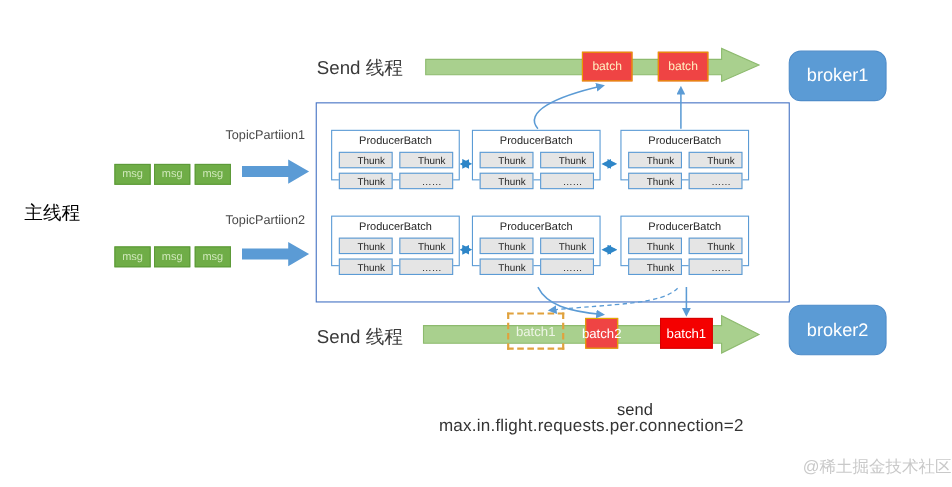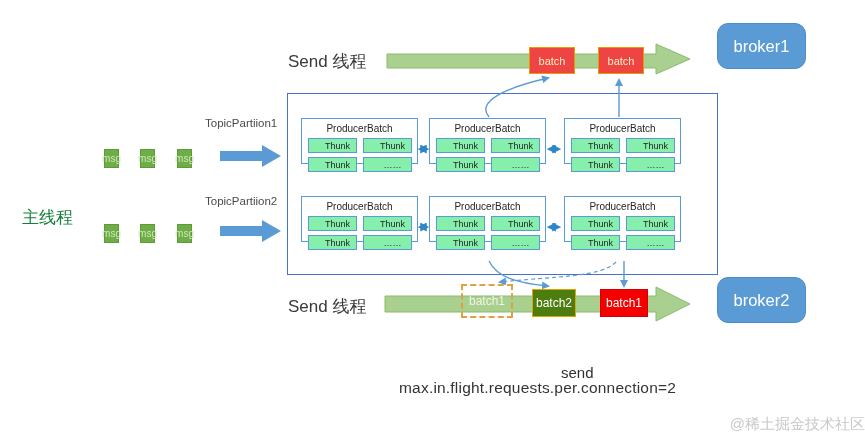--- a/index.html
+++ b/index.html
@@ -2,28 +2,28 @@
 <html><head>
 <meta charset="utf-8">
 <style>
   html,body{margin:0;padding:0;background:#fff;}
   .canvas{
     position:relative;width:865px;height:443px;background:#ffffff;overflow:hidden;
     font-family:"Liberation Sans","DejaVu Sans",sans-serif;color:#333;
   }
   svg.layer{position:absolute;left:0;top:0;pointer-events:none;}
   .lbl{position:absolute;white-space:nowrap;}
-  .main-thread{left:22px;top:182px;font-size:17px;color:#15803d;margin-top:24px;}
+  .main-thread{left:22px;top:182px;font-size:17px;color:#000000;}
   .thread{font-size:17px;color:#3a3a3a;}
   .topic{font-size:11.5px;color:#4a4a4a;}
   .send{font-size:15px;color:#2f2f2f;margin-top:28px;}
   .config{left:399px;top:379px;font-size:15.5px;color:#343434;letter-spacing:.2px;}
   .watermark{right:0;top:415px;font-size:15px;color:#c9c9c9;}
   .msg{
-    position:absolute;width:15px;height:19px;background:#6fad47;border:1px solid #5d9a39;
+    position:absolute;width:33px;height:19px;background:#6fad47;border:1px solid #5d9a39;
     color:#cfe8ba;font-size:10px;display:flex;align-items:center;justify-content:center;
     box-sizing:border-box;z-index:2;
   }
   .batch-top{
     position:absolute;width:46px;height:27px;background:#ef4444;border:1px solid #e69d00;
     color:#fff0c2;font-size:11px;display:flex;align-items:center;justify-content:center;
     box-sizing:border-box;z-index:3;
   }
   .broker{
     position:absolute;width:89px;height:46px;background:#5b9bd5;border:1px solid #4e8cc9;
@@ -34,29 +34,29 @@
     position:absolute;left:287px;top:93px;width:431px;height:182px;background:#fff;
     border:1.5px solid #4472c4;box-sizing:border-box;z-index:2;
   }
   .bp-title{position:absolute;left:0;right:0;top:3px;text-align:center;font-size:11px;font-weight:bold;color:#222;}
   .pbatch{
     position:absolute;width:117px;height:46px;border:1px solid #5b9bd5;background:#fff;box-sizing:border-box;
   }
   .pb-title{height:18px;line-height:19px;text-align:center;font-size:10px;color:#252525;}
   .pb-grid{display:grid;grid-template-columns:49px 49px;grid-auto-rows:15px;gap:4px 6px;justify-content:center;margin-top:1px;}
   .cell{
-    border:1px solid #5b9bd5;background:#86efac;display:flex;align-items:center;justify-content:center;
+    border:1px solid #5b9bd5;background:#e5e5e5;display:flex;align-items:center;justify-content:center;
     font-size:9px;color:#252525;box-sizing:border-box;padding-left:11px;
   }
   .batch-b{
     position:absolute;display:flex;align-items:center;justify-content:center;box-sizing:border-box;
     font-size:12px;z-index:3;
   }
   .batch-b.dashed{left:461px;top:284px;width:52px;height:34px;border:2px dashed #e0a23e;background:transparent;color:#eef5e6;}
-  .batch-b.orange{left:532px;top:289px;width:44px;height:28px;background:#4d7c0f;border:1px solid #dfa800;color:#fff;}
+  .batch-b.orange{left:532px;top:289px;width:30px;height:28px;background:#ef4444;border:1px solid #dfa800;color:#fff;}
   .batch-b.red{left:600px;top:289px;width:48px;height:28px;background:#f40000;border:1px solid #d60000;color:#fff;}
 </style>
 </head>
 <body>
 
 <div class="canvas">
 
   <svg class="layer" width="865" height="443" style="z-index:1">
     <polygon points="387,54 656,54 656,44 690,59 656,74 656,68 387,68" fill="#a9d08e" stroke="#8dba6e" stroke-width="1"></polygon>
     <polygon points="385,296 656,296 656,287 690,304 656,321 656,312 385,312" fill="#a9d08e" stroke="#8dba6e" stroke-width="1"></polygon>
@@ -75,21 +75,21 @@
 
   <div class="lbl topic" style="left:205px;top:117px">TopicPartiion1</div>
   <div class="lbl topic" style="left:205px;top:195px">TopicPartiion2</div>
 
   <div class="lbl thread" style="left:288px;top:50px">Send 线程</div>
   <div class="lbl thread" style="left:288px;top:295px">Send 线程</div>
 
   <div class="batch-top" style="left:529px;top:47px">batch</div>
   <div class="batch-top" style="left:598px;top:47px">batch</div>
 
-  <div class="broker" style="left:717px;top:23px">broker1</div>
+  <div class="broker" style="left:717px;top:46px">broker1</div>
   <div class="broker" style="left:717px;top:277px">broker2</div>
 
   <div class="bufferpool">
 
     <div class="pbatch" style="left:13px;top:24px">
       <div class="pb-title">ProducerBatch</div>
       <div class="pb-grid">
         <div class="cell">Thunk</div>
         <div class="cell">Thunk</div>
         <div class="cell">Thunk</div>

